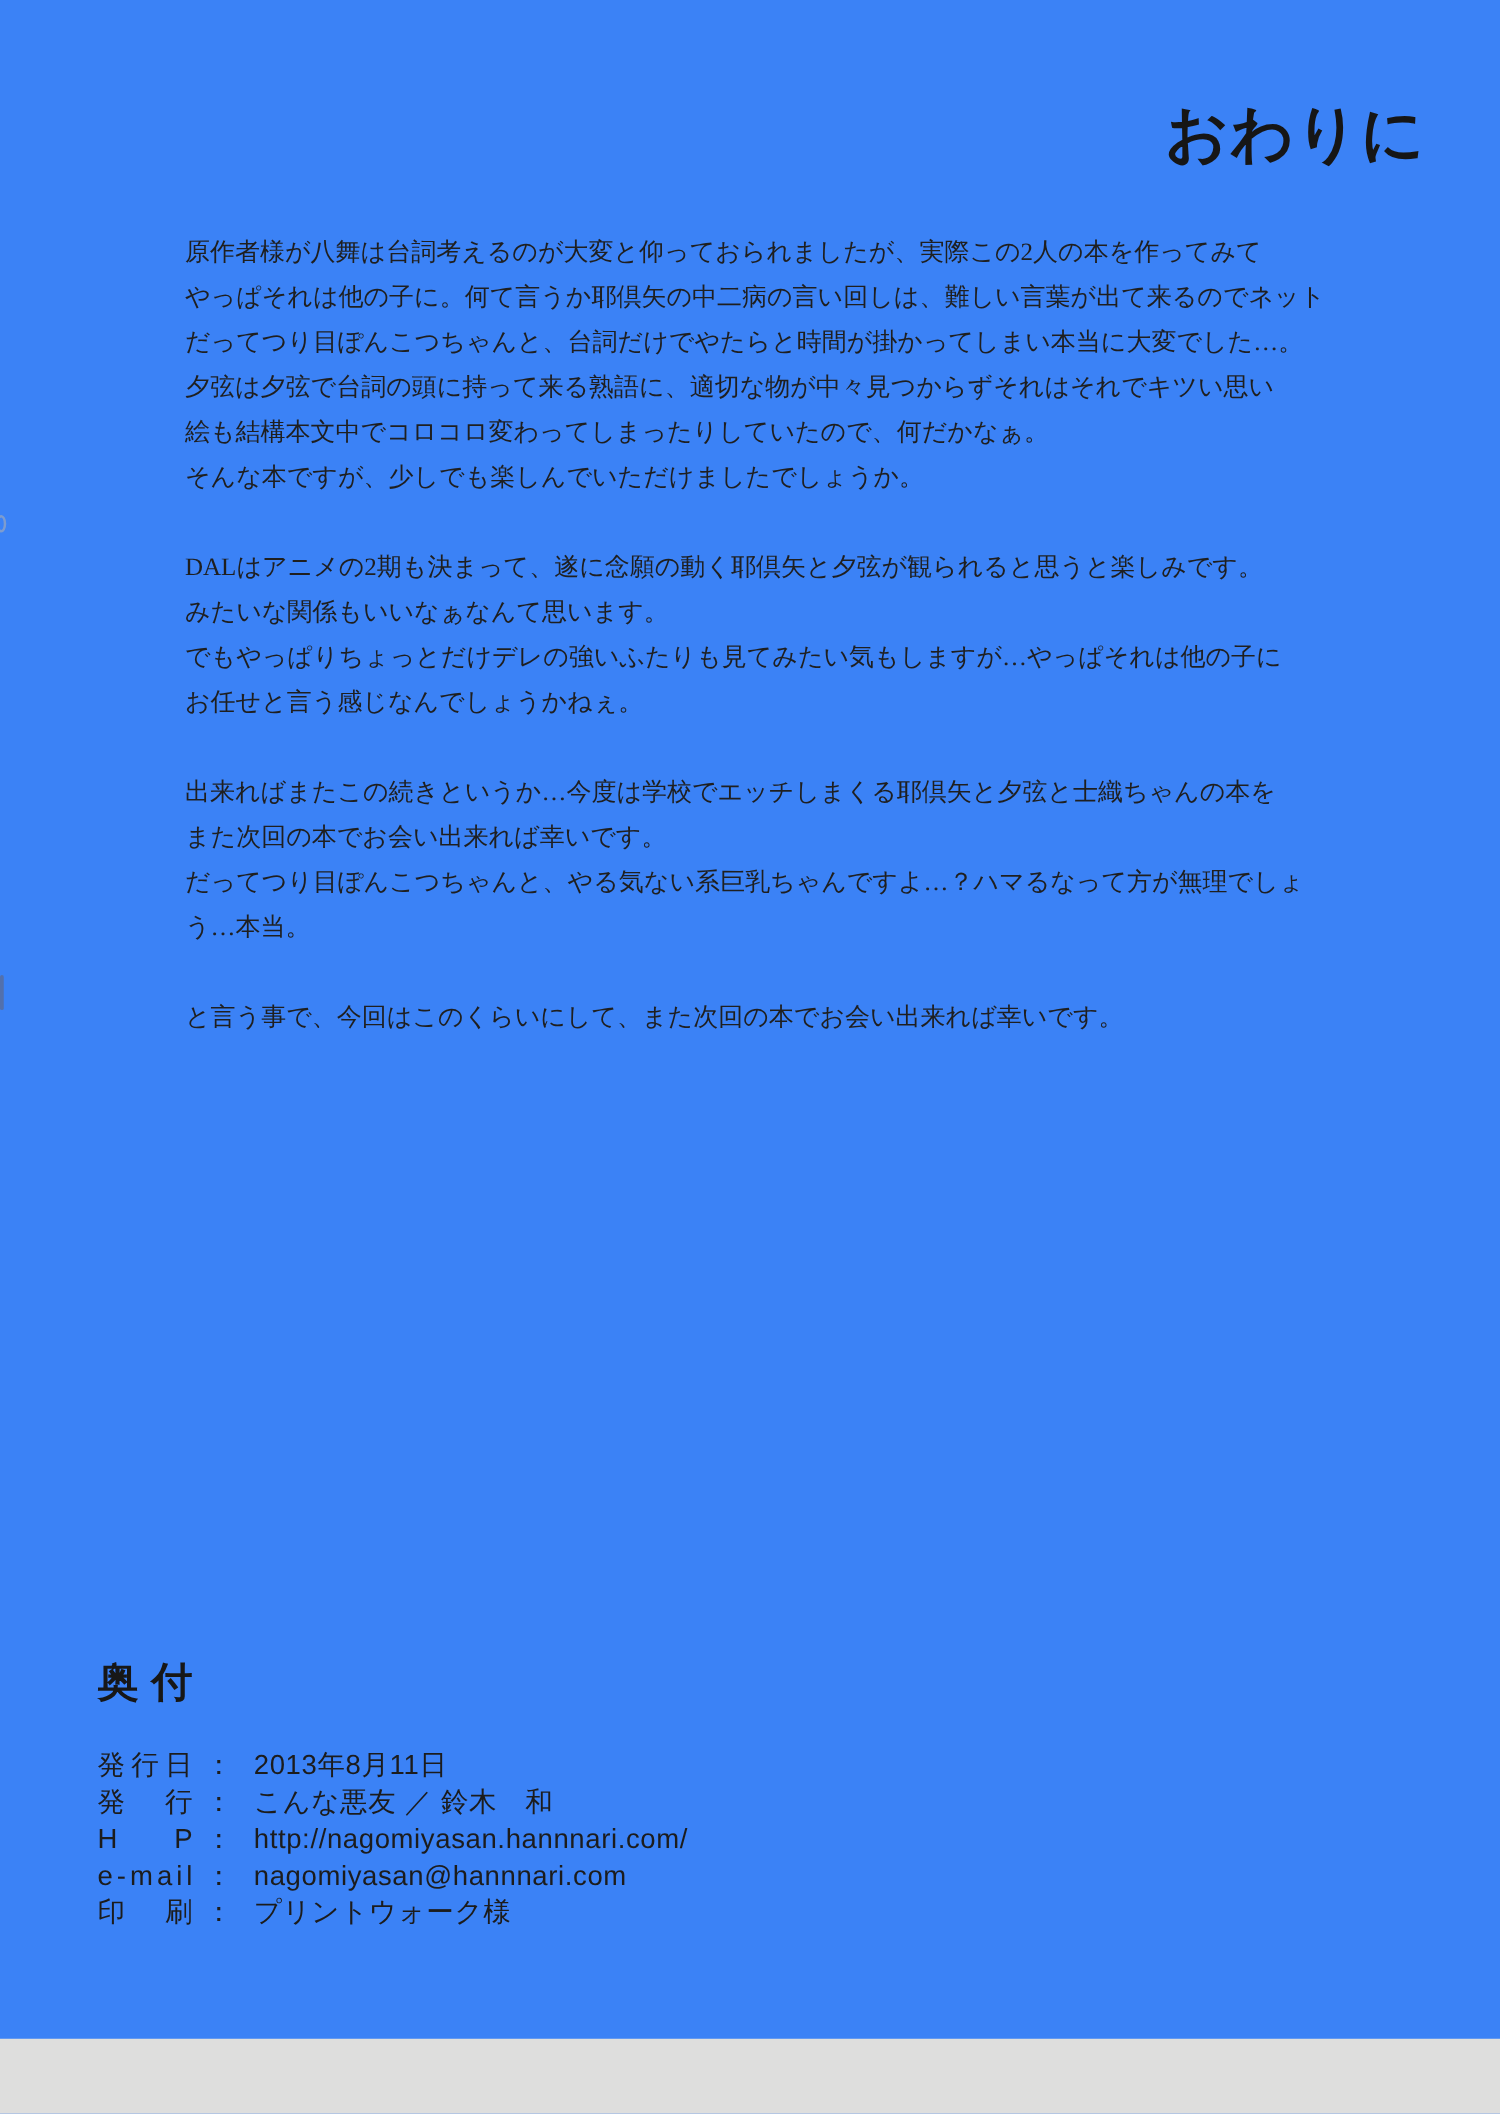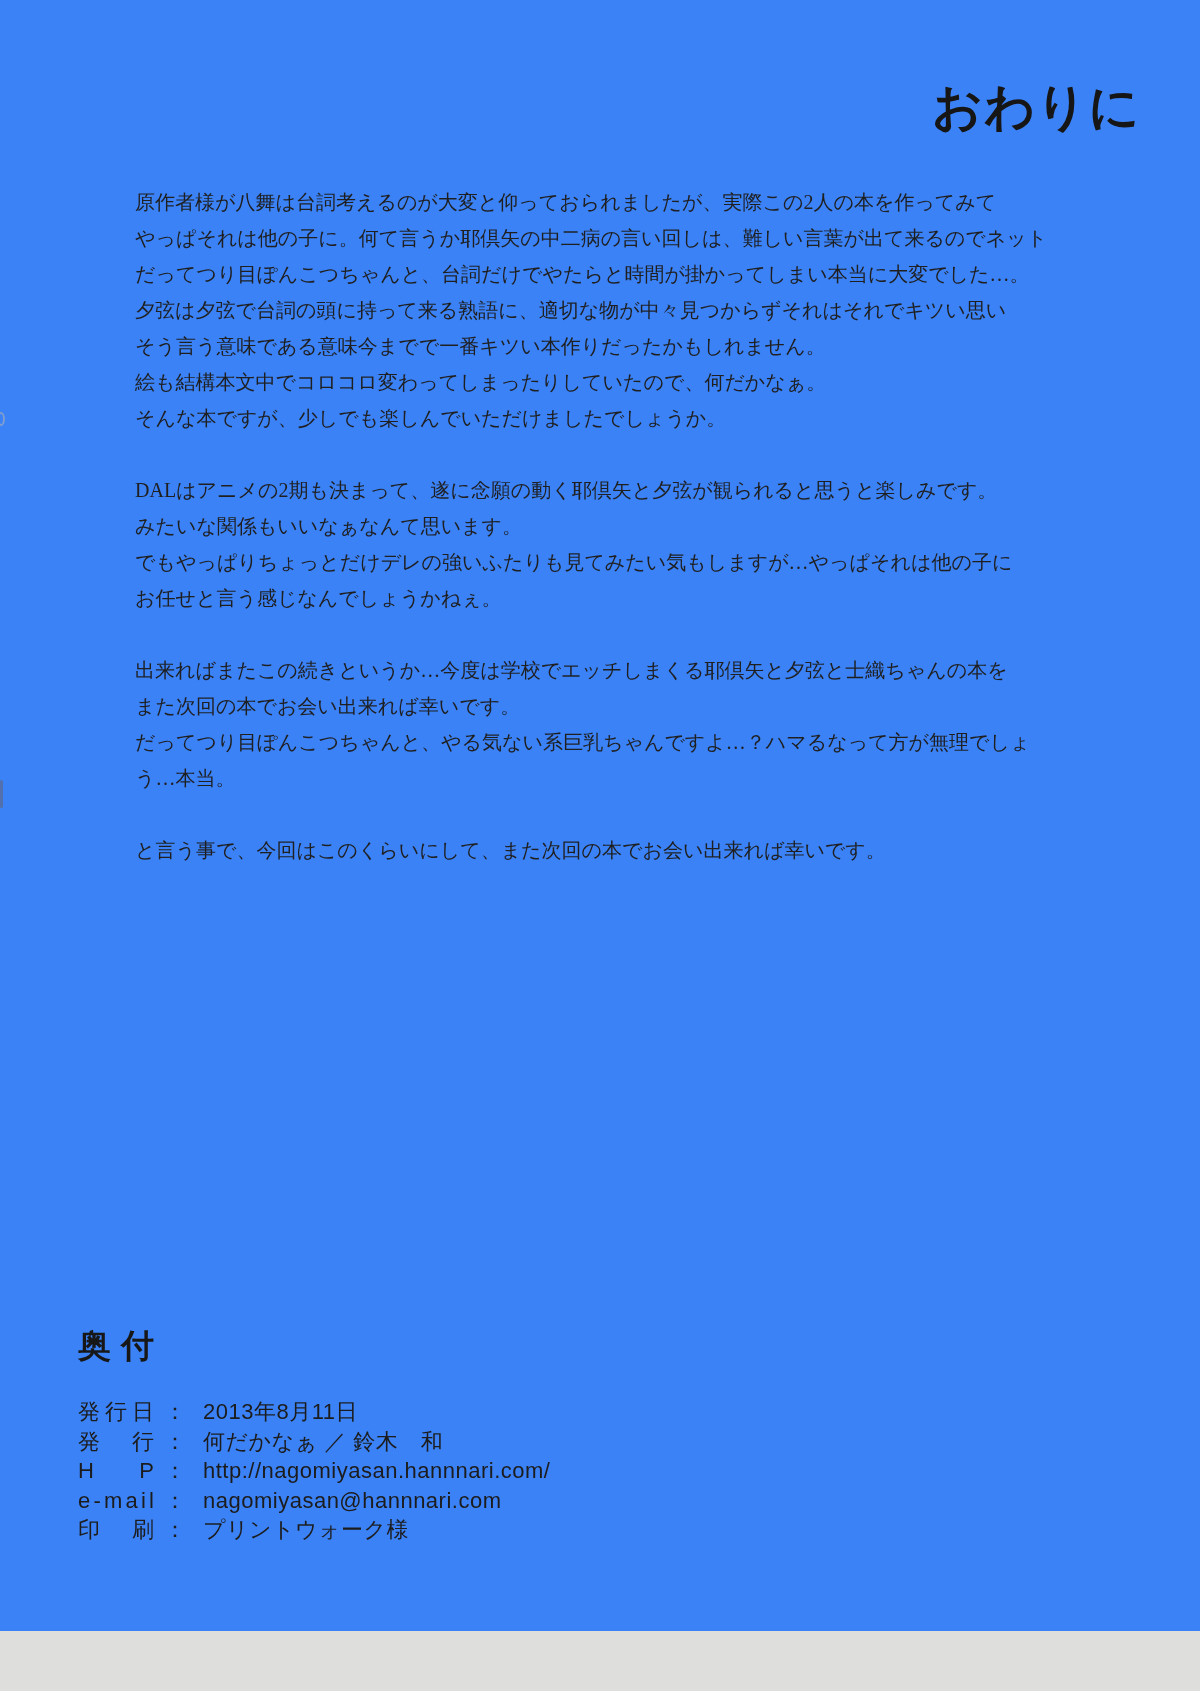--- a/index.html
+++ b/index.html
@@ -9,21 +9,21 @@
     position:relative; width:1200px; height:1631px;
     background:#3b82f6; overflow:hidden; color:#1c1c1c;
     font-family:"Liberation Sans","DejaVu Sans",sans-serif;
   }
   .title {
     position:absolute; top:74px; left:932px;
     font-size:50px; font-weight:700; letter-spacing:1px;
     color:#161616;
   }
   .afterword {
-    position:absolute; top:184px; left:135px; width:865px;
+    position:absolute; top:184px; left:148px; width:865px;
     font-family:"Liberation Serif","DejaVu Serif",serif;
     font-size:20px; color:#1f1f1f;
   }
   .afterword .line { height:36px; line-height:36px; white-space:nowrap; }
   .colophon { position:absolute; top:1324px; left:78px; }
   .colophon-heading {
     width:76px; font-size:33px; font-weight:700; color:#171717;
     display:flex; justify-content:space-between;
   }
   .colophon-rows { margin-top:28px; }
@@ -59,21 +59,20 @@
 
       <div class="line">原作者様が八舞は台詞考えるのが大変と仰っておられましたが、実際この2人の本を作ってみて</div>
 
       <div class="line">やっぱそれは他の子に。何て言うか耶倶矢の中二病の言い回しは、難しい言葉が出て来るのでネット</div>
 
       <div class="line">だってつり目ぽんこつちゃんと、台詞だけでやたらと時間が掛かってしまい本当に大変でした…。</div>
 
       <div class="line">夕弦は夕弦で台詞の頭に持って来る熟語に、適切な物が中々見つからずそれはそれでキツい思い</div>
 
 
-      <div class="line">そう言う意味である意味今までで一番キツい本作りだったかもしれません。</div>
 
       <div class="line">絵も結構本文中でコロコロ変わってしまったりしていたので、何だかなぁ。</div>
 
       <div class="line">そんな本ですが、少しでも楽しんでいただけましたでしょうか。</div>
 
       <div class="line"></div>
 
       <div class="line">DALはアニメの2期も決まって、遂に念願の動く耶倶矢と夕弦が観られると思うと楽しみです。</div>
 
 
@@ -114,21 +113,21 @@
           <span class="colophon-colon">：</span>
           <span class="colophon-value">2013年8月11日</span>
         </div>
 
         <div class="colophon-row">
           <span class="colophon-label justify-chars">
             <span>発</span>
             <span>行</span>
           </span>
           <span class="colophon-colon">：</span>
-          <span class="colophon-value">何だかなぁ ／ 鈴木　和</span>
+          <span class="colophon-value">こんな悪友 ／ 鈴木　和</span>
         </div>
 
         <div class="colophon-row">
           <span class="colophon-label justify-chars">
             <span>H</span>
             <span>P</span>
           </span>
           <span class="colophon-colon">：</span>
           <span class="colophon-value">http://nagomiyasan.hannnari.com/</span>
         </div>

